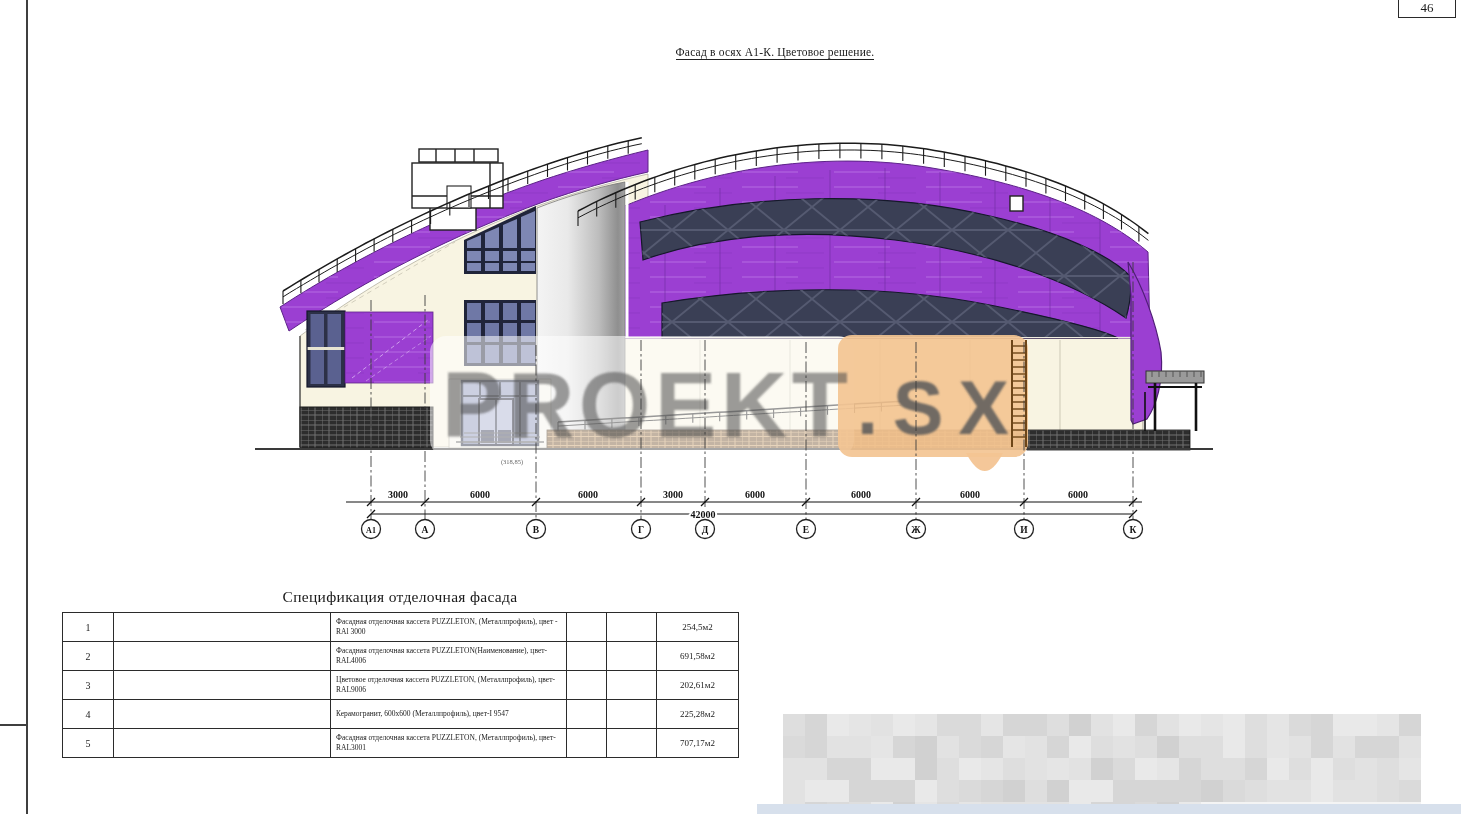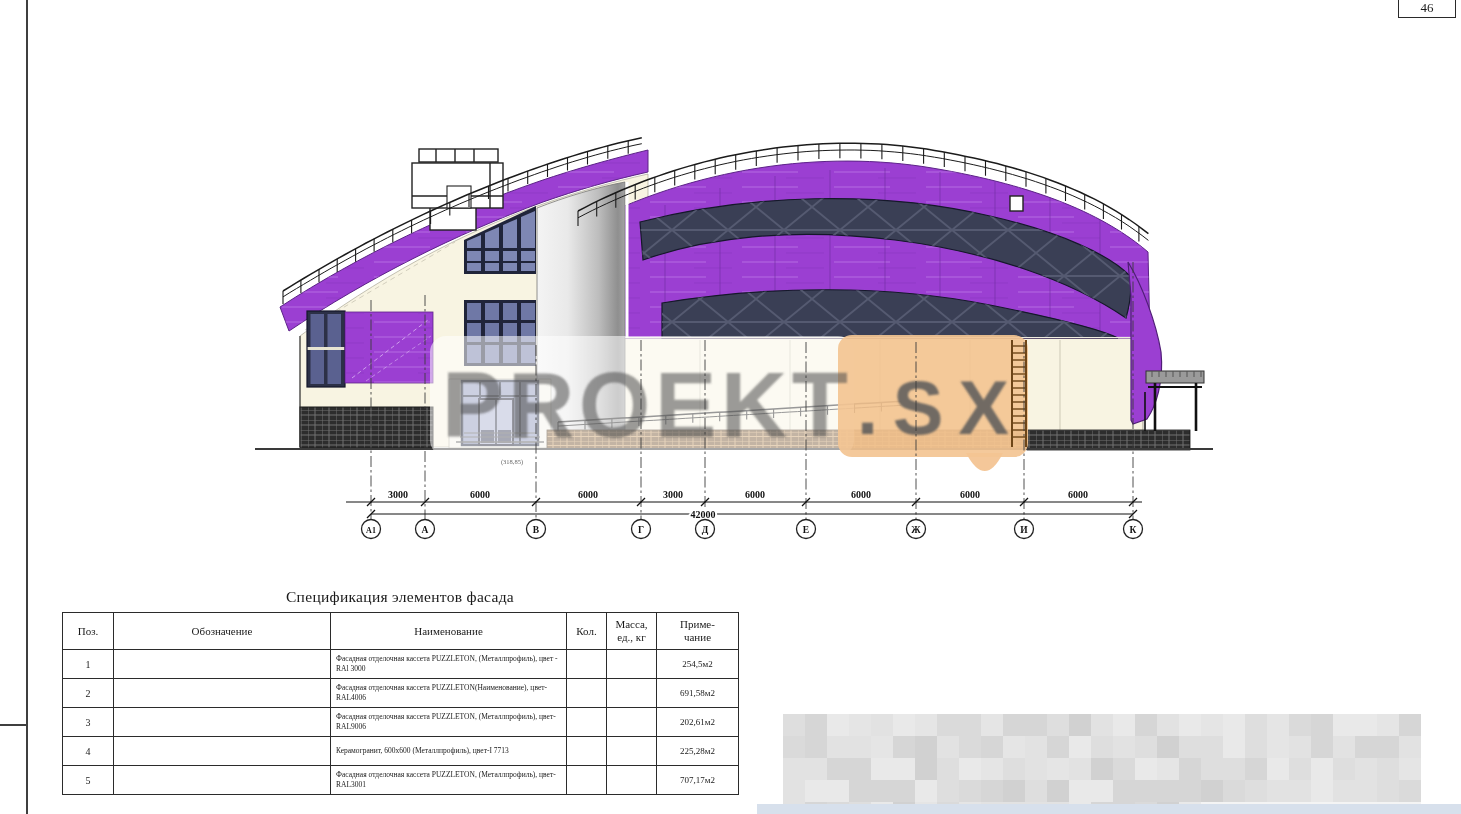--- a/index.html
+++ b/index.html
@@ -35,20 +35,23 @@
 
 <div id="page">
 
   <div id="frame-left"></div>
   <div id="frame-tick"></div>
 
   <div id="page-num-box">
     <span>46</span>
   </div>
 
+  <div id="dwg-title">
+    <span>Фасад в осях А1-К. Цветовое решение.</span>
+  </div>
 
   <svg id="facade-svg" viewBox="0 0 1461 814">
     <defs>
       <linearGradient id="cyl" x1="0" y1="0" x2="1" y2="0">
         <stop offset="0" stop-color="#f4f4f4"></stop>
           <stop offset="0.35" stop-color="#e9e9e9"></stop>
         <stop offset="0.7" stop-color="#bdbdbd"></stop>
           <stop offset="0.92" stop-color="#8f8f8f"></stop>
         <stop offset="1" stop-color="#a3a3a3"></stop>
       </linearGradient>
@@ -329,69 +332,59 @@
         <text x="916" y="533" font-size="9.5">Ж</text>
         <text x="1024" y="533" font-size="9.5">И</text>
         <text x="1133" y="533" font-size="9.5">К</text>
       </g>
     </g>
 
     <text x="512" y="464" font-size="6.5" fill="#666" text-anchor="middle" font-family="Liberation Serif, serif">(318,85)</text>
   </svg>
 
   <div id="spec">
-    <div id="spec-title">Спецификация элементов фасада</div>
+    <div id="spec-title">Спецификация отделочная фасада</div>
     <table class="spec">
       <colgroup>
         <col style="width:51px">
           <col style="width:217px">
           <col style="width:236px">
         <col style="width:40px">
           <col style="width:50px">
           <col style="width:82px">
       </colgroup>
       <tbody>
-          <tr>
-        <th>Поз.</th>
-        <th>Обозначение</th>
-        <th>Наименование</th>
-        <th>Кол.</th>
-        <th>Масса,
-ед., кг</th>
-        <th>Приме-
-чание</th>
-      </tr>
       <tr class="body-row">
         <td class="c-pos">1</td>
         <td></td>
         <td class="c-name">Фасадная отделочная кассета PUZZLETON, (Металлпрофиль), цвет - RAl 3000</td>
         <td></td>
         <td></td>
         <td class="c-note">254,5м2</td>
       </tr>
       <tr class="body-row">
         <td class="c-pos">2</td>
         <td></td>
         <td class="c-name">Фасадная отделочная кассета PUZZLETON(Наименование), цвет-RAL4006</td>
         <td></td>
         <td></td>
         <td class="c-note">691,58м2</td>
       </tr>
       <tr class="body-row">
         <td class="c-pos">3</td>
         <td></td>
-        <td class="c-name">Фасадная отделочная кассета PUZZLETON, (Металлпрофиль), цвет-RAL9006</td>
+        <td class="c-name">Цветовое отделочная кассета PUZZLETON, (Металлпрофиль), цвет-RAL9006</td>
         <td></td>
         <td></td>
         <td class="c-note">202,61м2</td>
       </tr>
       <tr class="body-row">
         <td class="c-pos">4</td>
         <td></td>
-        <td class="c-name">Керамогранит, 600х600 (Металлпрофиль), цвет-I 7713</td>
+        <td class="c-name">Керамогранит, 600х600 (Металлпрофиль), цвет-I 9547</td>
         <td></td>
         <td></td>
         <td class="c-note">225,28м2</td>
       </tr>
       <tr class="body-row">
         <td class="c-pos">5</td>
         <td></td>
         <td class="c-name">Фасадная отделочная кассета PUZZLETON, (Металлпрофиль), цвет-RAL3001</td>
         <td></td>
         <td></td>

